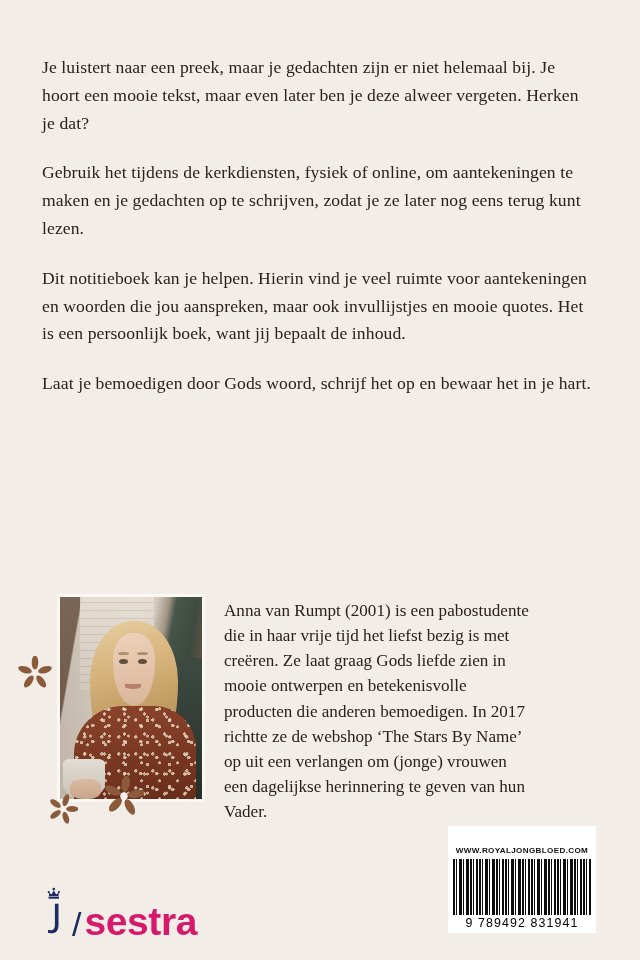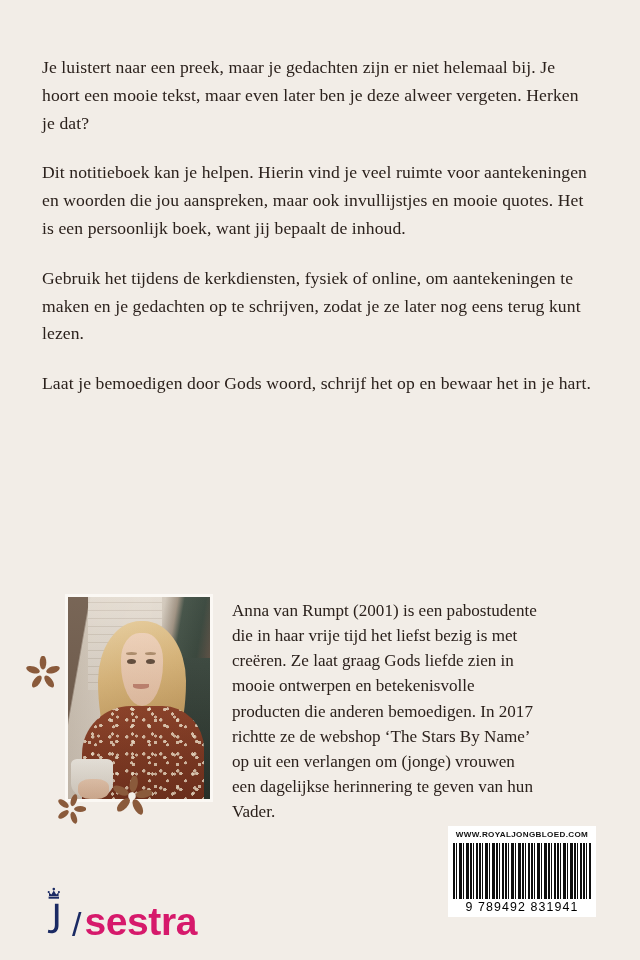--- a/index.html
+++ b/index.html
@@ -38,21 +38,21 @@
     letter-spacing: 0.1px;
     font-family: "Liberation Serif", serif;
   }
   .blurb p:last-child {
     margin-bottom: 4px;
   }
 
   
   .author-block {
     position: absolute;
-    left: 8px;
+    left: 0;
     top: 594px;
     width: 556px;
     height: 230px;
   }
 
   .photo-frame {
     position: absolute;
     left: 57px;
     top: 0px;
     width: 148px;
@@ -190,21 +190,21 @@
     font-family: "Liberation Serif", serif;
   }
 
   
   .barcode-block {
     position: absolute;
     left: 448px;
     top: 826px;
     width: 148px;
     background: #ffffff;
-    padding: 4px 5px 3px 5px;
+    padding: 20px 5px 3px 5px;
     box-sizing: border-box;
     text-align: center;
   }
   .barcode-url {
     font-family: "Liberation Sans", sans-serif;
     font-size: 8.1px;
     font-weight: 700;
     letter-spacing: 0.35px;
     color: #111111;
     line-height: 1.2;
@@ -266,22 +266,22 @@
     margin-bottom: 1px;
   }
 </style>
 </head>
 <body>
 
 <div class="cover">
 
   <div class="blurb">
     <p>Je luistert naar een preek, maar je gedachten zijn er niet helemaal bij. Je hoort een mooie tekst, maar even later ben je deze alweer vergeten. Herken je dat?</p>
+    <p>Gebruik het tijdens de kerkdiensten, fysiek of online, om aantekeningen te maken en je gedachten op te schrijven, zodat je ze later nog eens terug kunt lezen.</p>
     <p>Dit notitieboek kan je helpen. Hierin vind je veel ruimte voor aantekeningen en woorden die jou aanspreken, maar ook invullijstjes en mooie quotes. Het is een persoonlijk boek, want jij bepaalt de inhoud.</p>
-    <p>Gebruik het tijdens de kerkdiensten, fysiek of online, om aantekeningen te maken en je gedachten op te schrijven, zodat je ze later nog eens terug kunt lezen.</p>
     <p>Laat je bemoedigen door Gods woord, schrijf het op en bewaar het in je hart.</p>
   </div>
 
   <div class="author-block">
 
     <div class="flower flower-a">
       <svg width="34" height="34" viewBox="0 0 34 34">
         <g fill="#8a5a3b">
           <ellipse cx="17" cy="6.5" rx="3.3" ry="7" transform="rotate(0 17 17)"></ellipse>
           <ellipse cx="17" cy="6.5" rx="3.3" ry="7" transform="rotate(72 17 17)"></ellipse>

